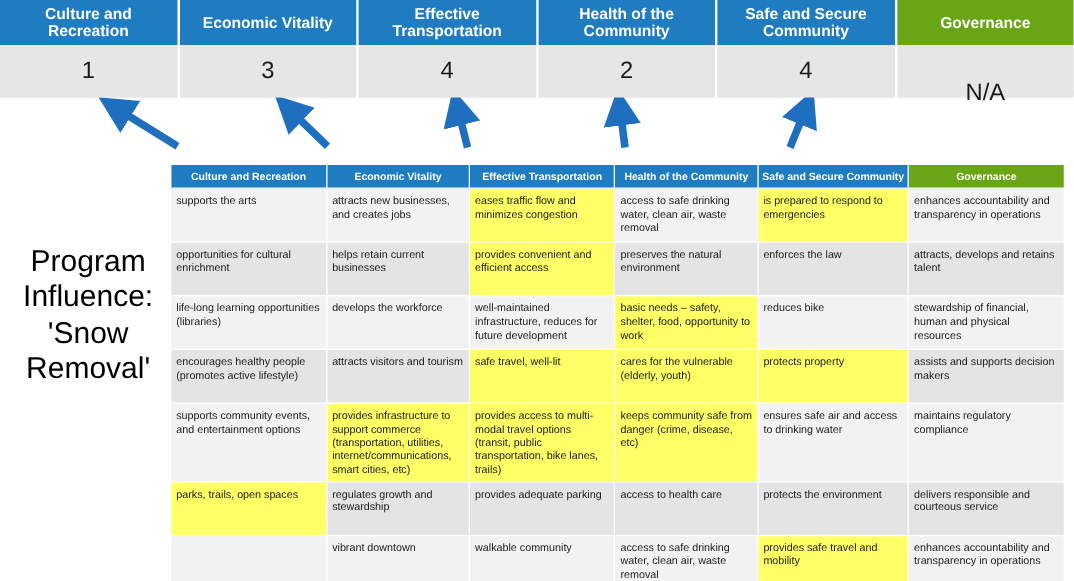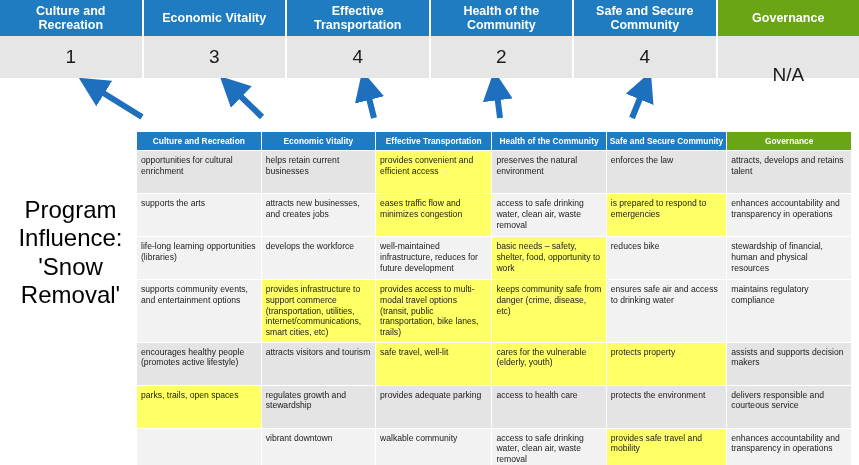--- a/index.html
+++ b/index.html
@@ -187,60 +187,60 @@
       <th class="blue">Culture and Recreation</th>
       <th class="blue">Economic Vitality</th>
       <th class="blue">Effective Transportation</th>
       <th class="blue">Health of the Community</th>
       <th class="blue">Safe and Secure Community</th>
       <th class="green">Governance</th>
     </tr>
   </thead>
   <tbody id="matrix-body">
       <tr>
+        <td>supports the arts</td>
+        <td>attracts new businesses, and creates jobs</td>
+        <td class="hl">eases traffic flow and minimizes congestion</td>
+        <td>access to safe drinking water, clean air, waste removal</td>
+        <td class="hl">is prepared to respond to emergencies</td>
+        <td>enhances accountability and transparency in operations</td>
+      </tr>
+      <tr>
         <td class="alt">opportunities for cultural enrichment</td>
         <td class="alt">helps retain current businesses</td>
         <td class="hl">provides convenient and efficient access</td>
         <td class="alt">preserves the natural environment</td>
         <td class="alt">enforces the law</td>
         <td class="alt">attracts, develops and retains talent</td>
       </tr>
       <tr>
-        <td>supports the arts</td>
-        <td>attracts new businesses, and creates jobs</td>
-        <td class="hl">eases traffic flow and minimizes congestion</td>
-        <td>access to safe drinking water, clean air, waste removal</td>
-        <td class="hl">is prepared to respond to emergencies</td>
-        <td>enhances accountability and transparency in operations</td>
-      </tr>
-      <tr>
         <td>life-long learning opportunities (libraries)</td>
         <td>develops the workforce</td>
         <td>well-maintained infrastructure, reduces for future development</td>
         <td class="hl">basic needs – safety, shelter, food, opportunity to work</td>
         <td>reduces bike</td>
         <td>stewardship of financial, human and physical resources</td>
       </tr>
       <tr>
+        <td class="alt">encourages healthy people (promotes active lifestyle)</td>
+        <td class="alt">attracts visitors and tourism</td>
+        <td class="hl">safe travel, well-lit</td>
+        <td class="hl">cares for the vulnerable (elderly, youth)</td>
+        <td class="hl">protects property</td>
+        <td class="alt">assists and supports decision makers</td>
+      </tr>
+      <tr>
         <td>supports community events, and entertainment options</td>
         <td class="hl">provides infrastructure to support commerce (transportation, utilities, internet/communications, smart cities, etc)</td>
         <td class="hl">provides access to multi-modal travel options (transit, public transportation, bike lanes, trails)</td>
         <td class="hl">keeps community safe from danger (crime, disease, etc)</td>
         <td>ensures safe air and access to drinking water</td>
         <td>maintains regulatory compliance</td>
       </tr>
       <tr>
-        <td class="alt">encourages healthy people (promotes active lifestyle)</td>
-        <td class="alt">attracts visitors and tourism</td>
-        <td class="hl">safe travel, well-lit</td>
-        <td class="hl">cares for the vulnerable (elderly, youth)</td>
-        <td class="hl">protects property</td>
-        <td class="alt">assists and supports decision makers</td>
-      </tr>
-      <tr>
         <td class="hl">parks, trails, open spaces</td>
         <td class="alt">regulates growth and stewardship</td>
         <td class="alt">provides adequate parking</td>
         <td class="alt">access to health care</td>
         <td class="alt">protects the environment</td>
         <td class="alt">delivers responsible and courteous service</td>
       </tr>
       <tr>
         <td></td>
         <td>vibrant downtown</td>

